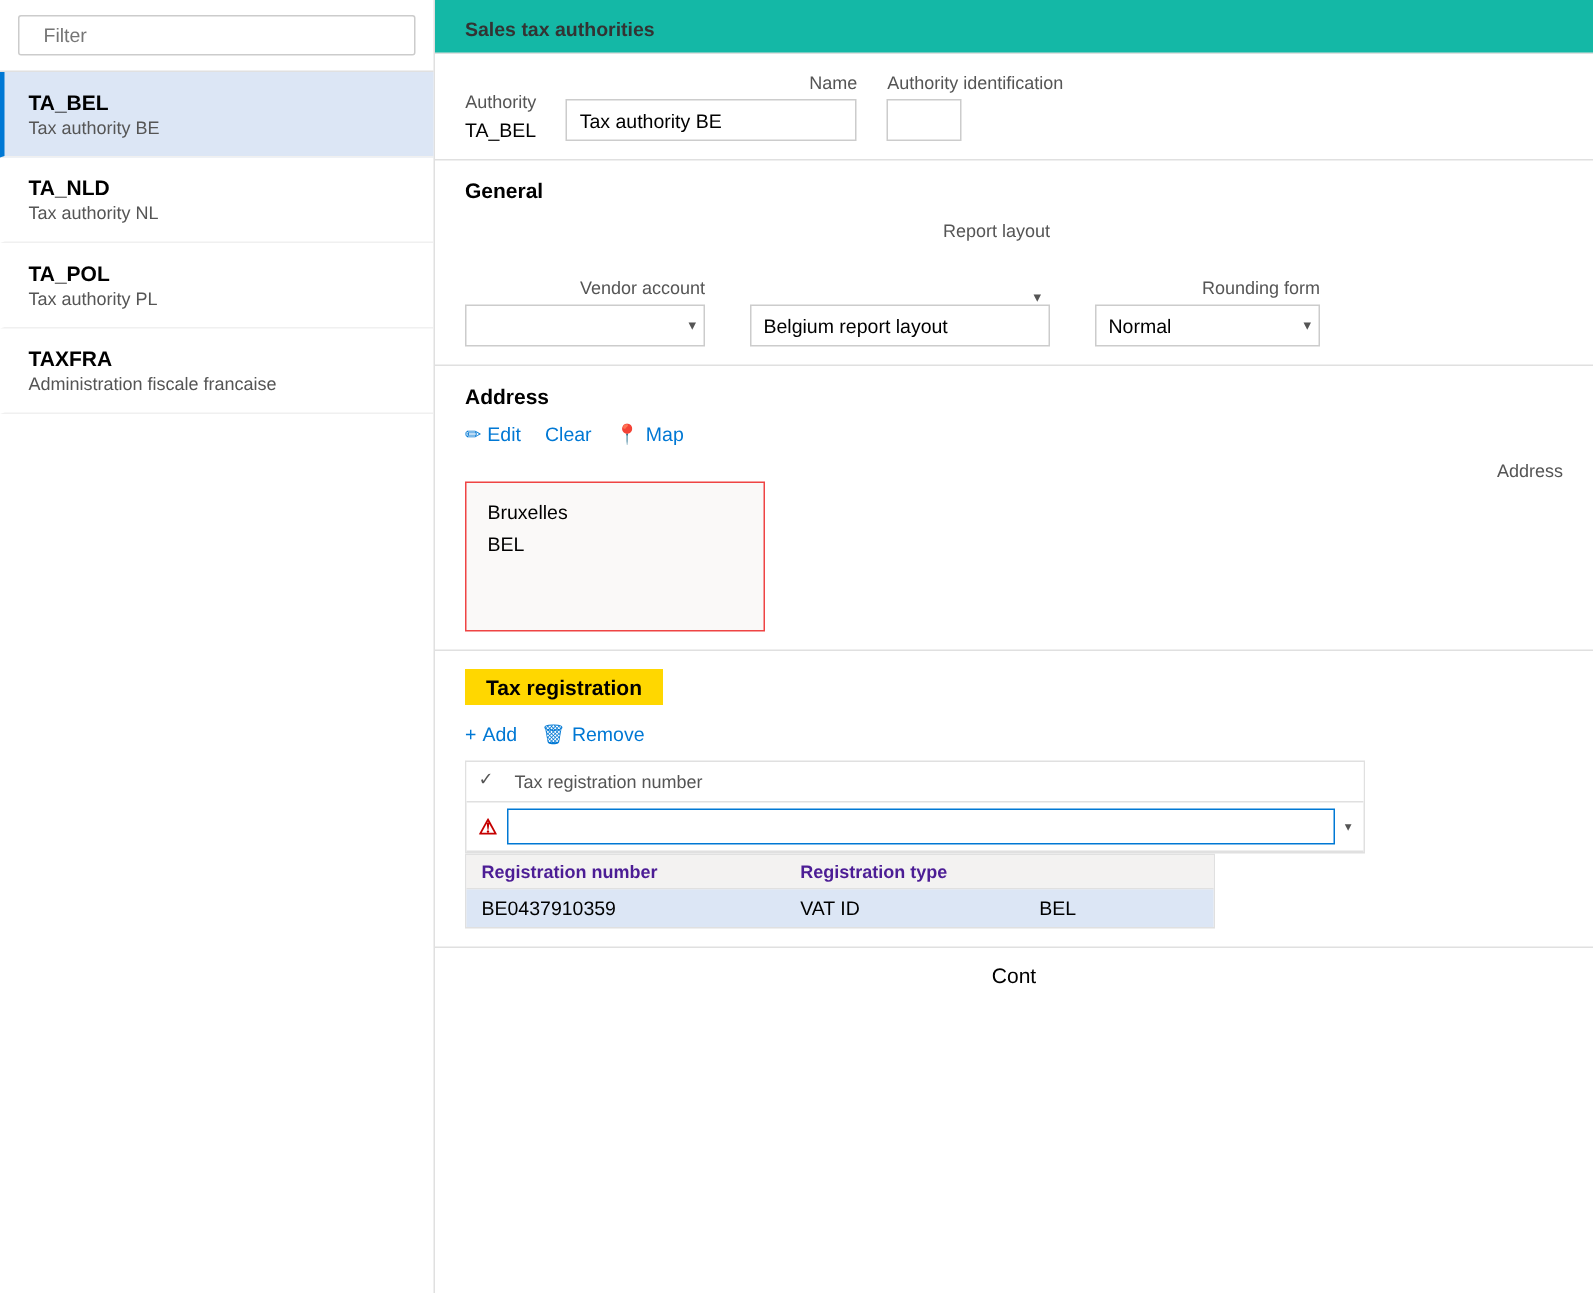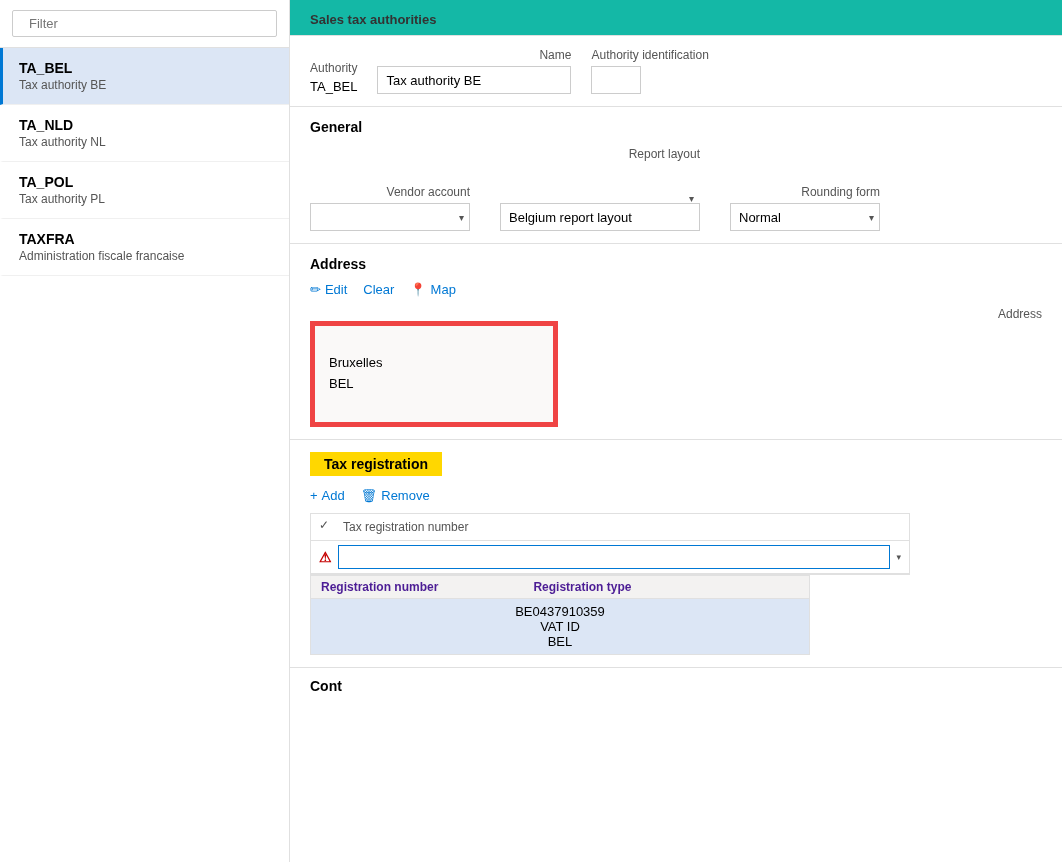--- a/index.html
+++ b/index.html
@@ -170,24 +170,24 @@
     .action-link {
       color: #0078d4;
       cursor: pointer;
       font-size: 13px;
       display: flex;
       align-items: center;
       gap: 4px;
       text-decoration: none;
     }
     .address-box {
-      border: 5px solid #ef4444;
-      padding: 27px 14px;
+      border: 1px solid #ef4444;
+      padding: 10px 14px;
       min-height: 100px;
-      width: 248px;
+      width: 200px;
       background: #faf9f8;
       font-size: 13px;
       line-height: 1.6;
     }
 
     
     .tax-reg-section {
       padding: 12px 20px;
     }
     .tax-reg-tab {
@@ -259,45 +259,45 @@
       font-size: 12px;
       color: #4c1d95;
       font-weight: 600;
     }
     .dropdown-list-header-cell:first-child { flex: 2; }
     .dropdown-list-header-cell:nth-child(2) { flex: 1.5; }
     .dropdown-list-header-cell:nth-child(3) { flex: 1; }
     .dropdown-list-row {
       display: flex;
       padding: 5px 10px;
-      align-items: center;
-      flex-direction: column;
+      align-items: flex-end;
     }
     .dropdown-list-row.selected {
       background: #dce6f5;
     }
     .dropdown-list-cell {
       font-size: 13px;
     }
     .dropdown-list-cell:first-child { flex: 2; }
     .dropdown-list-cell:nth-child(2) { flex: 1.5; }
     .dropdown-list-cell:nth-child(3) { flex: 1; }
 
     .check-col {
       width: 20px;
       flex-shrink: 0;
       color: #555;
       font-size: 12px;
     }
 
     .cont-label {
       padding: 10px 20px;
-      font-weight: 700;
+      font-weight: 400;
       font-size: 14px;
       border-top: 1px solid #e0e0e0;
+      text-align: center;
     }
   </style>
 </head>
 <body>
 
 <div class="sidebar">
   <div class="filter-box">
     <div class="filter-wrapper">
       <span class="filter-icon">🔍</span>
       <input class="filter-input" type="text" placeholder="Filter" style="">

